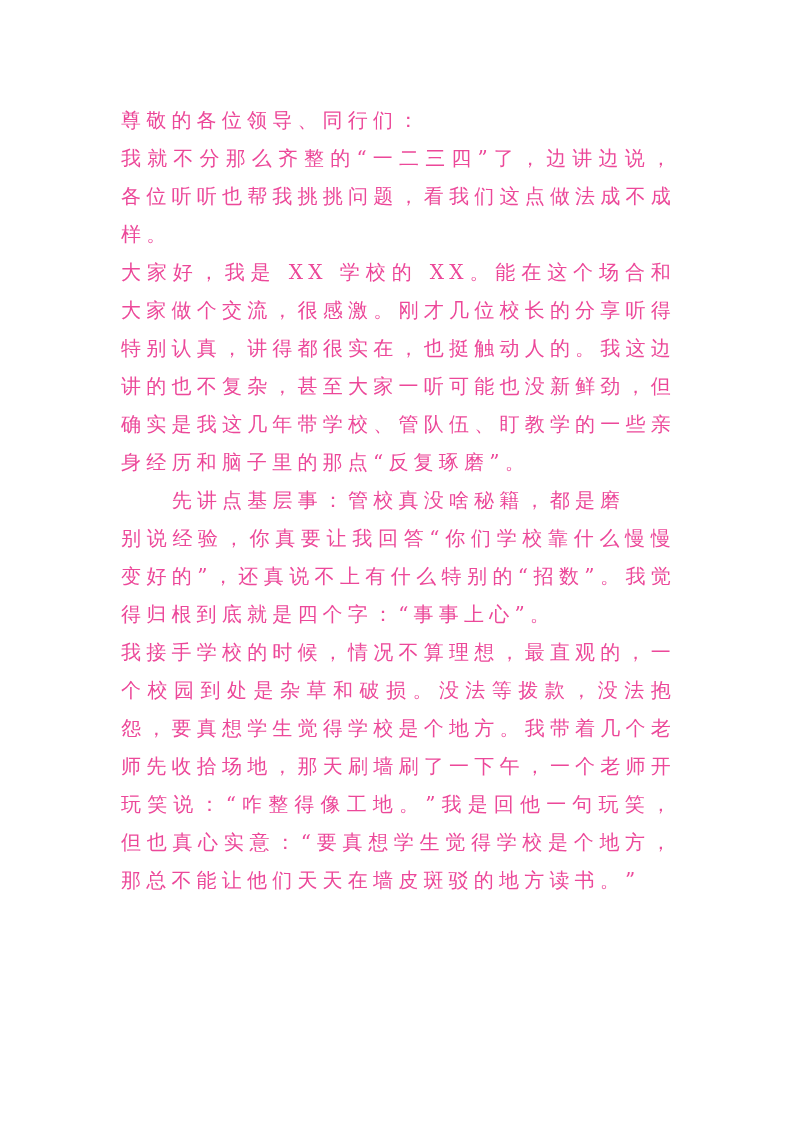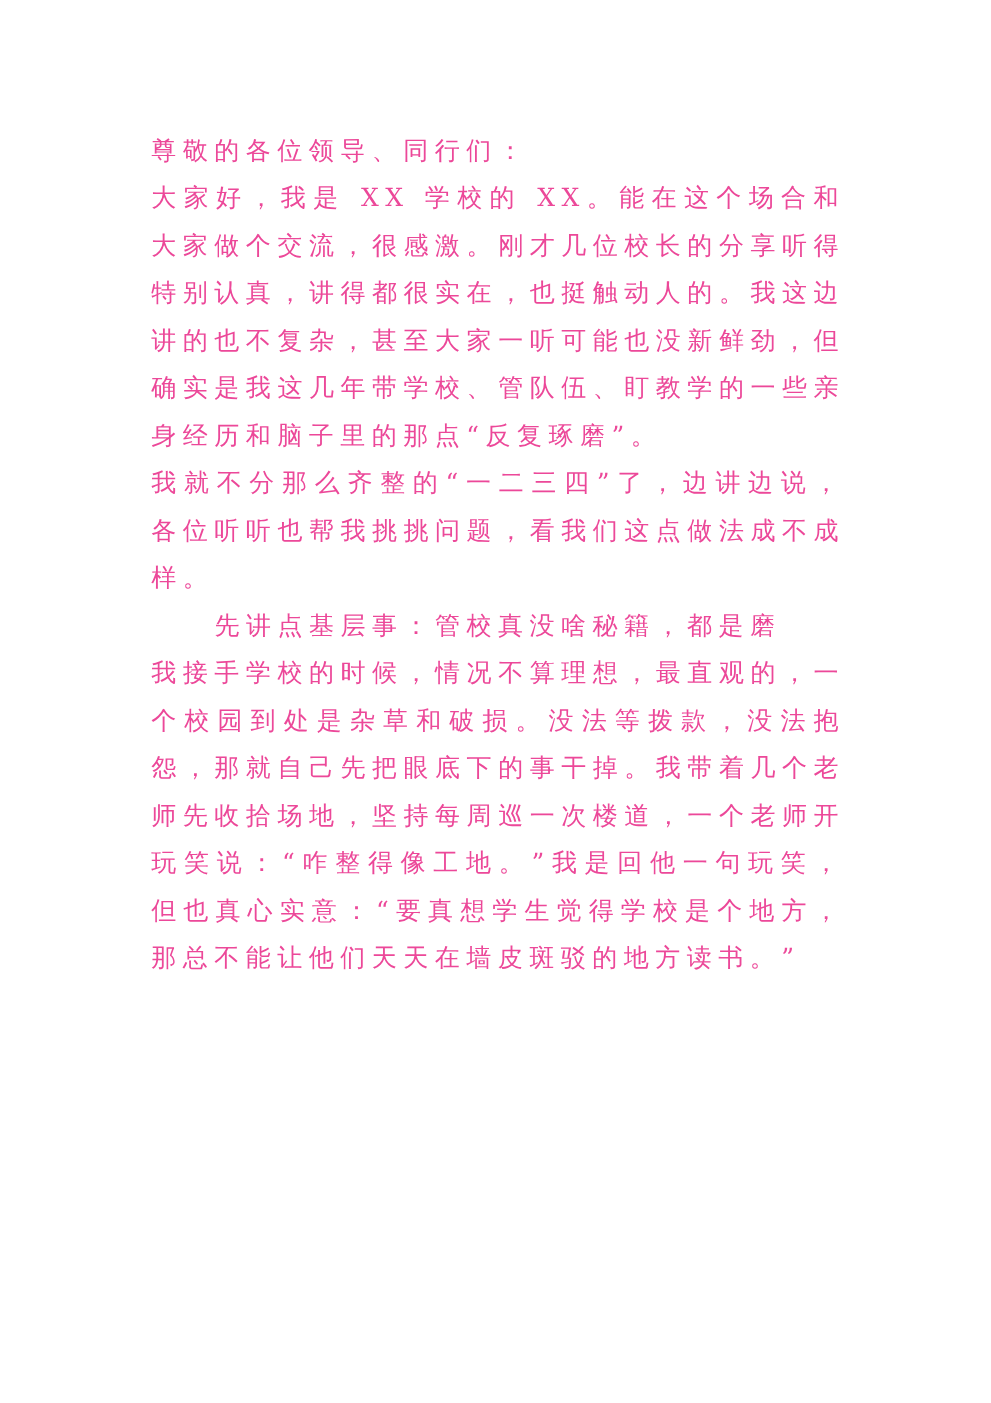--- a/index.html
+++ b/index.html
@@ -43,18 +43,19 @@
     padding: 0;
     text-align: center;
   }
 </style>
 </head>
 <body>
 
 <div class="page">
   <div class="content">
     <p class="para">尊敬的各位领导、同行们：</p>
+    <p class="para">我就不分那么齐整的“一二三四”了，边讲边说，各位听听也帮我挑挑问题，看我们这点做法成不成样。</p>
     <p class="para">大家好，我是 XX 学校的 XX。能在这个场合和大家做个交流，很感激。刚才几位校长的分享听得特别认真，讲得都很实在，也挺触动人的。我这边讲的也不复杂，甚至大家一听可能也没新鲜劲，但确实是我这几年带学校、管队伍、盯教学的一些亲身经历和脑子里的那点“反复琢磨”。</p>
-    <p class="para">我就不分那么齐整的“一二三四”了，边讲边说，各位听听也帮我挑挑问题，看我们这点做法成不成样。</p>
     <p class="heading">先讲点基层事：管校真没啥秘籍，都是磨</p>
-    <p class="para">我接手学校的时候，情况不算理想，最直观的，一个校园到处是杂草和破损。没法等拨款，没法抱怨，那就自己先把眼底下的事干掉。我带着几个老师先收拾场地，坚持每周巡一次楼道，一个老师开玩笑说：“咋整得像工地。”我是回他一句玩笑，但也真心实意：“要真想学生觉得学校是个地方，那总不能让他们天天在墙皮斑驳的地方读书。”</p>
+    <p class="para">别说经验，你真要让我回答“你们学校靠什么慢慢变好的”，还真说不上有什么特别的“招数”。我觉得归根到底就是四个字：“事事上心”。</p>
+    <p class="para">我接手学校的时候，情况不算理想，最直观的，一个校园到处是杂草和破损。没法等拨款，没法抱怨，要真想学生觉得学校是个地方。我带着几个老师先收拾场地，那天刷墙刷了一下午，一个老师开玩笑说：“咋整得像工地。”我是回他一句玩笑，但也真心实意：“要真想学生觉得学校是个地方，那总不能让他们天天在墙皮斑驳的地方读书。”</p>
   </div>
 </div>
 
 </body></html>

